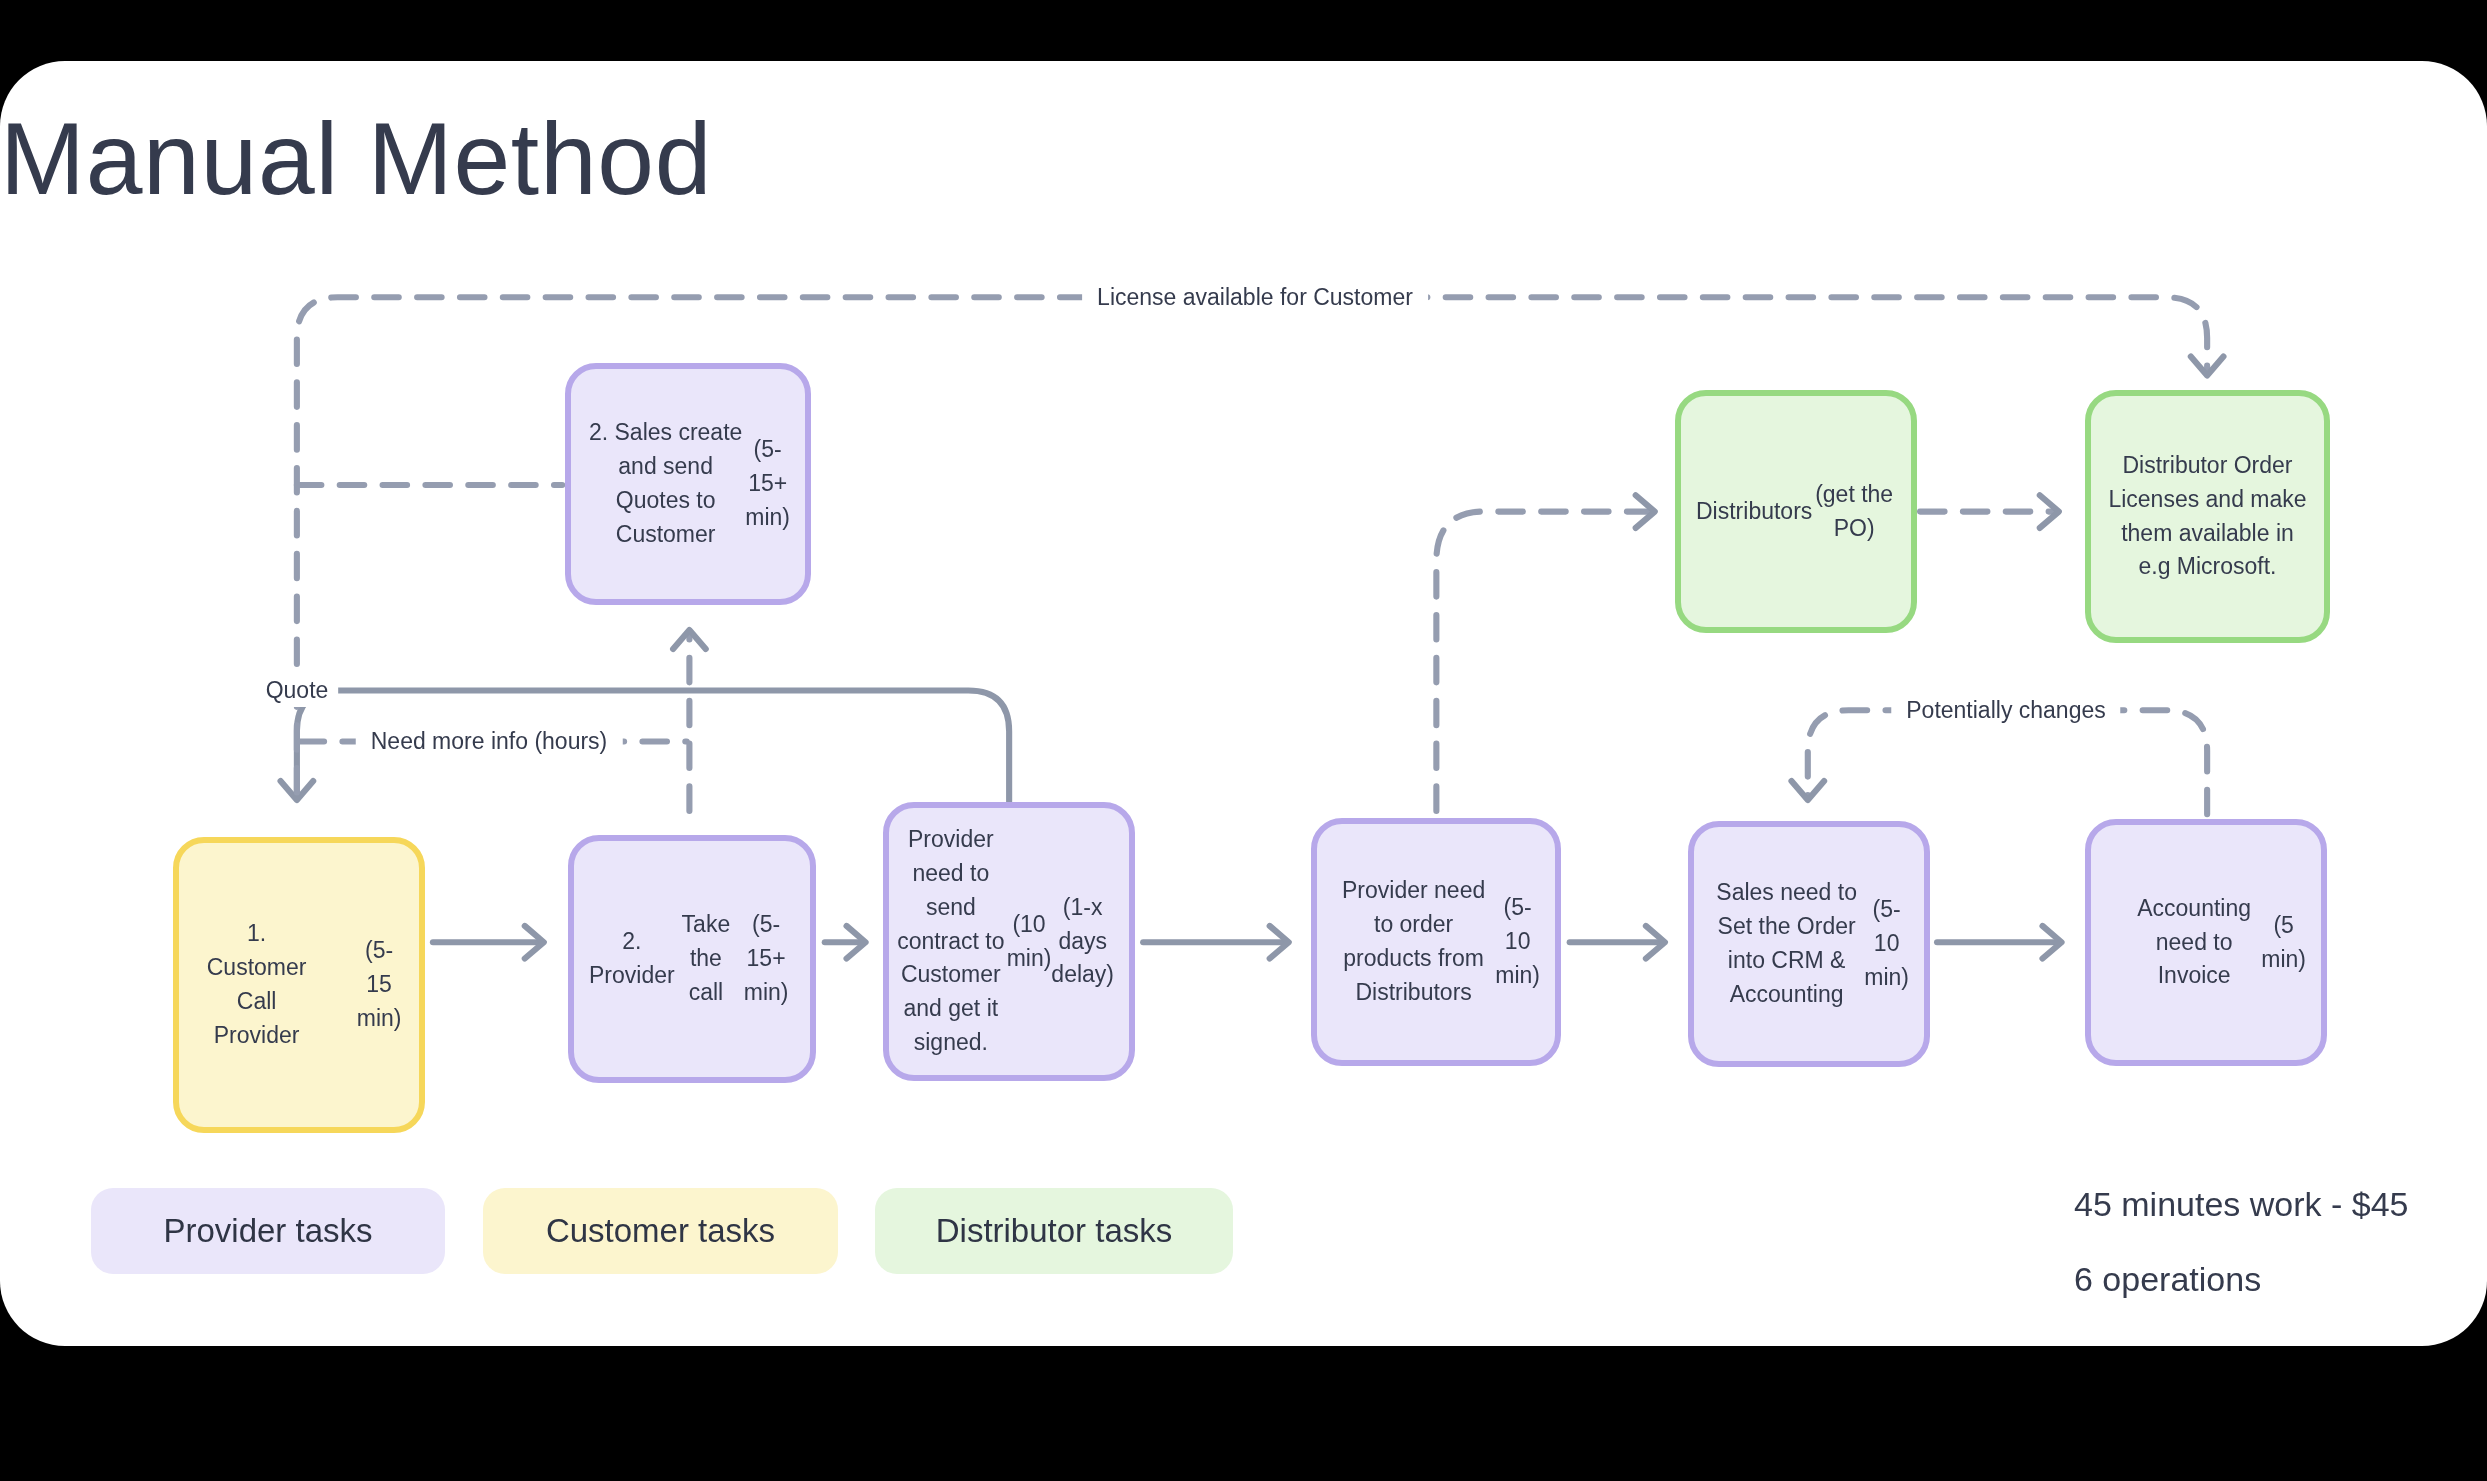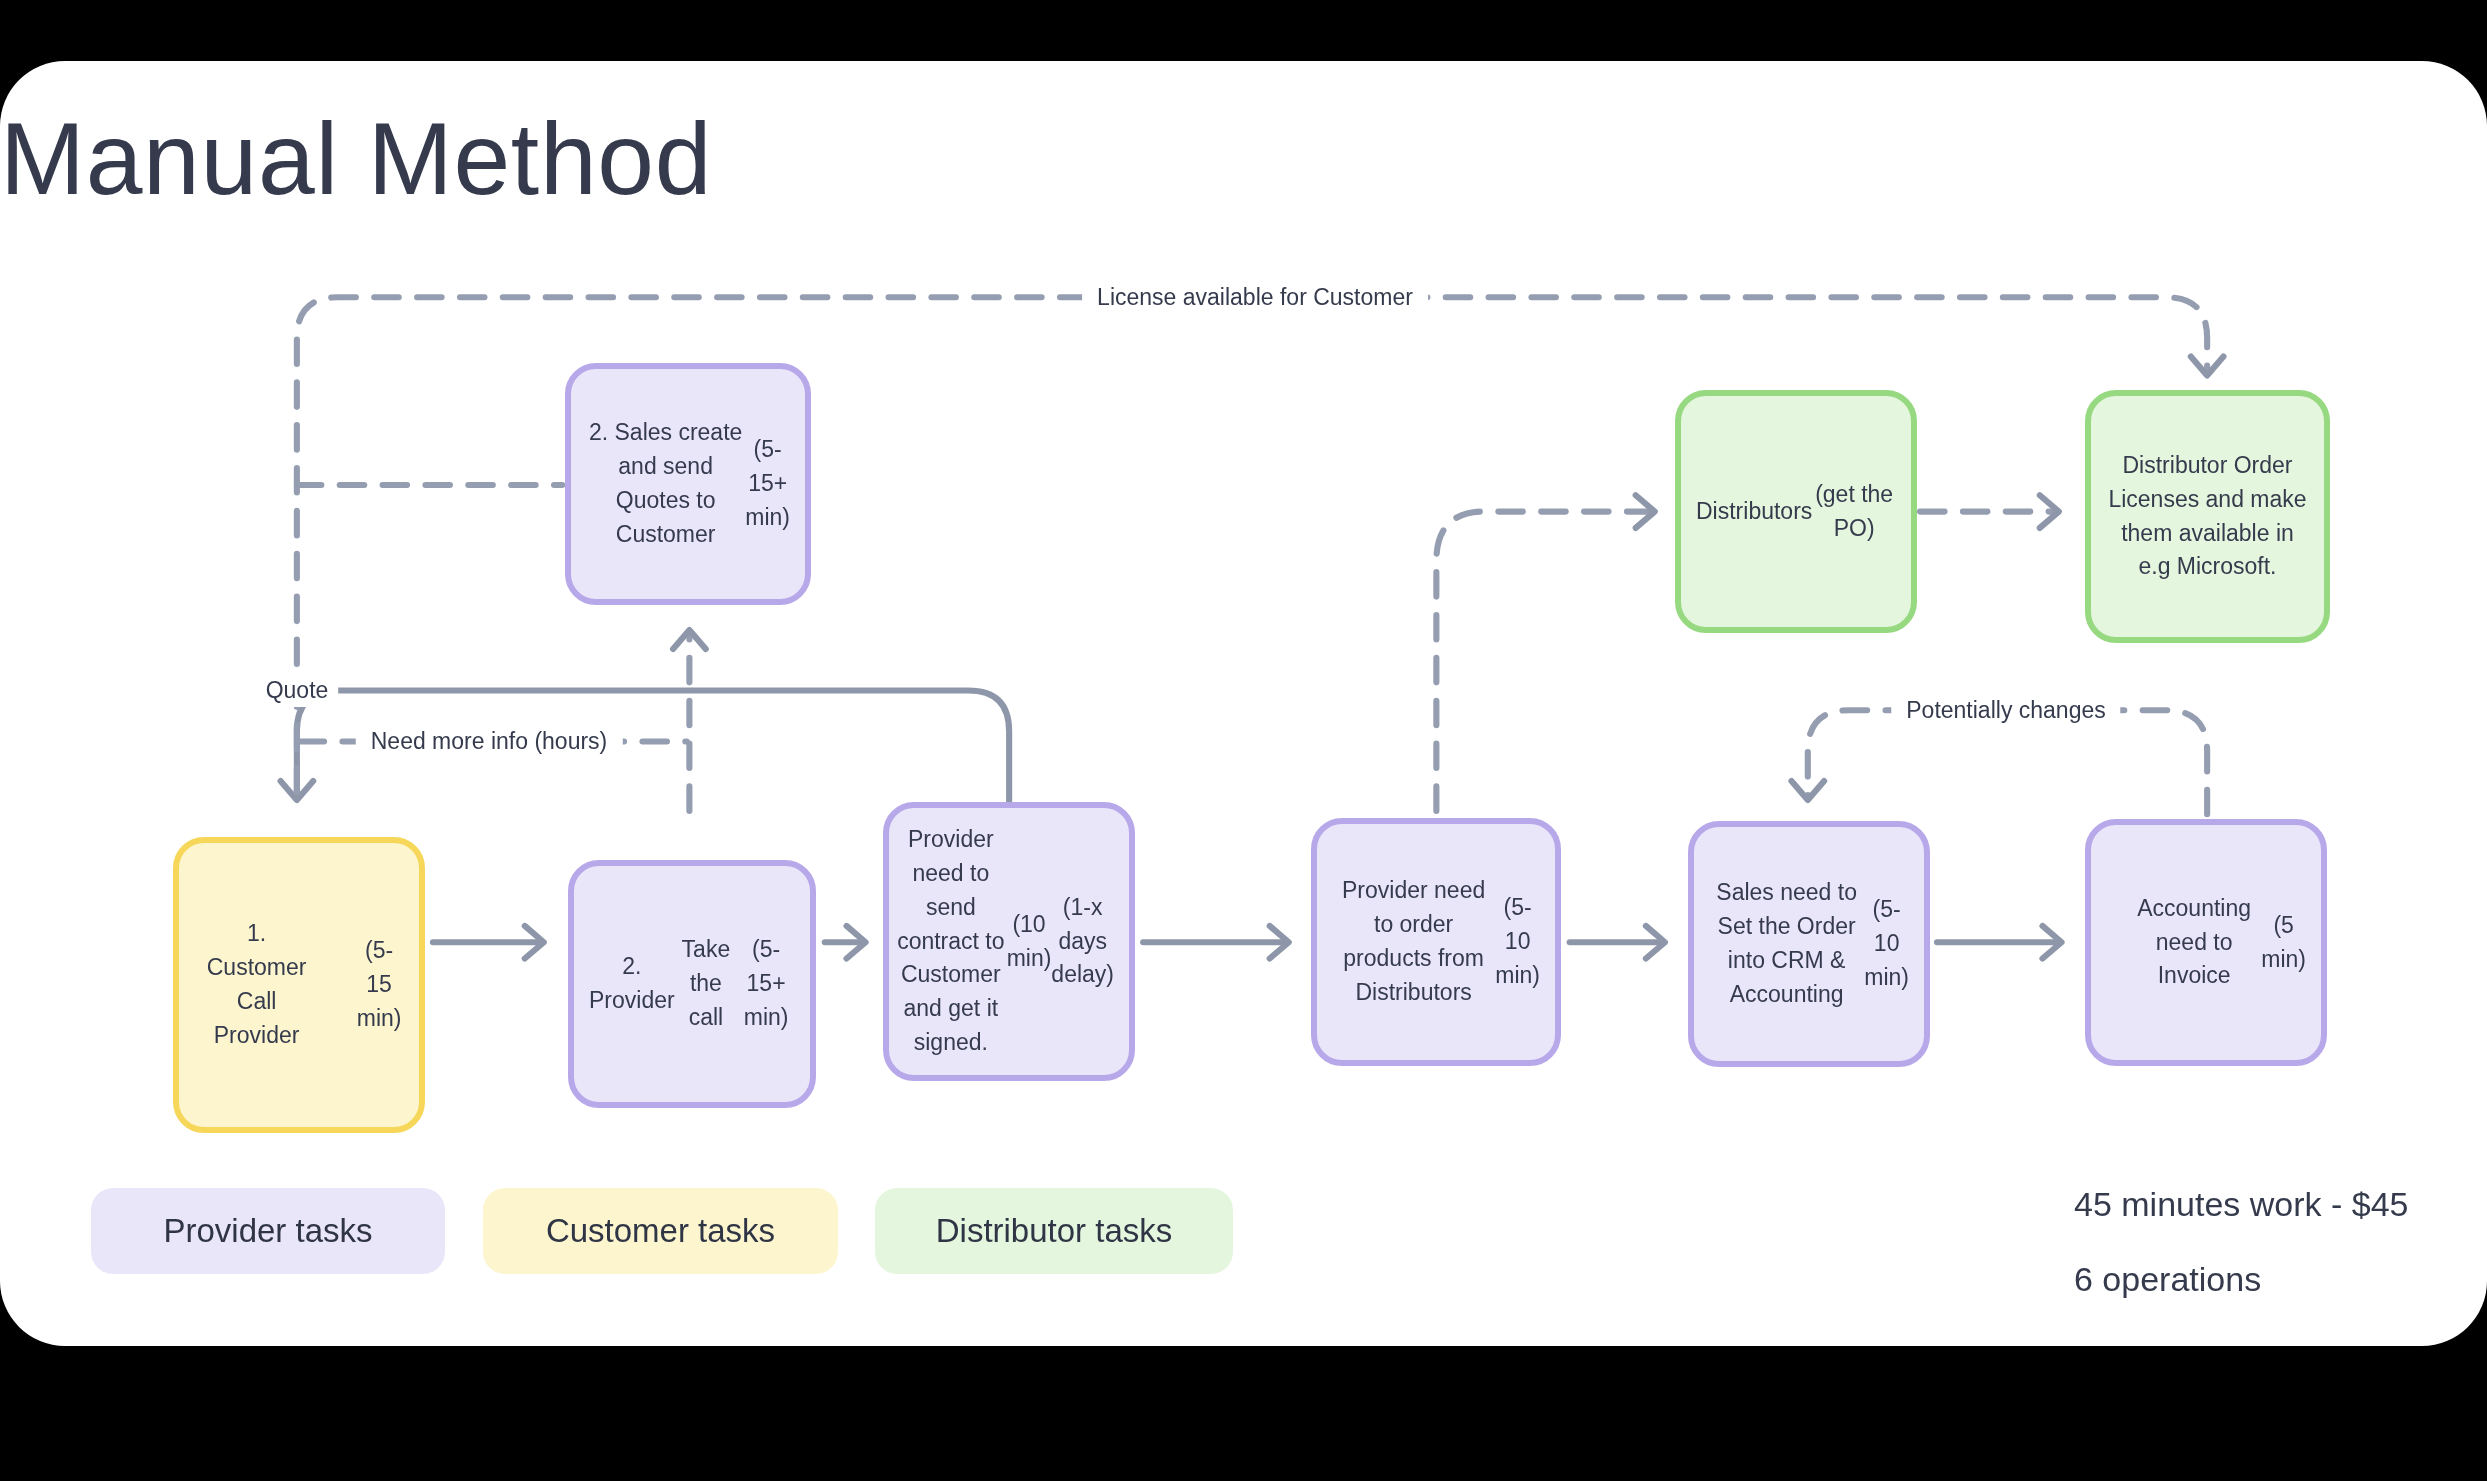--- a/index.html
+++ b/index.html
@@ -67,21 +67,21 @@
   <div class="wire-label" style="left:1255px;top:281px;">License available for Customer</div>
   <div class="wire-label" style="left:297px;top:635px;padding:0 9.5px;margin-top:39px;">Quote</div>
   <div class="wire-label" style="left:489px;top:725px;">Need more info (hours)</div>
   <div class="wire-label" style="left:2006px;top:694px;">Potentially changes</div>
 
   <div class="node yellow" style="left:173px;top:837px;width:252px;height:296px;gap:35px;">
     <p>1. Customer Call Provider</p>
     <p>(5-15 min)</p>
   </div>
 
-  <div class="node purple" style="left:568px;top:860px;width:248px;height:248px;">
+  <div class="node purple" style="left:568px;top:835px;width:248px;height:248px;">
     <p>2. Provider</p>
     <p>Take the call</p>
     <p>(5-15+ min)</p>
   </div>
 
   <div class="node purple" style="left:883px;top:802px;width:252px;height:279px;padding-left:6px;">
     <p style="margin:8.2px 0;">Provider need to send contract to Customer and get it signed.</p>
     <p style="margin:8.2px 0;">(10 min)</p>
     <p style="margin:8.2px 0;">(1-x days delay)</p>
   </div>

